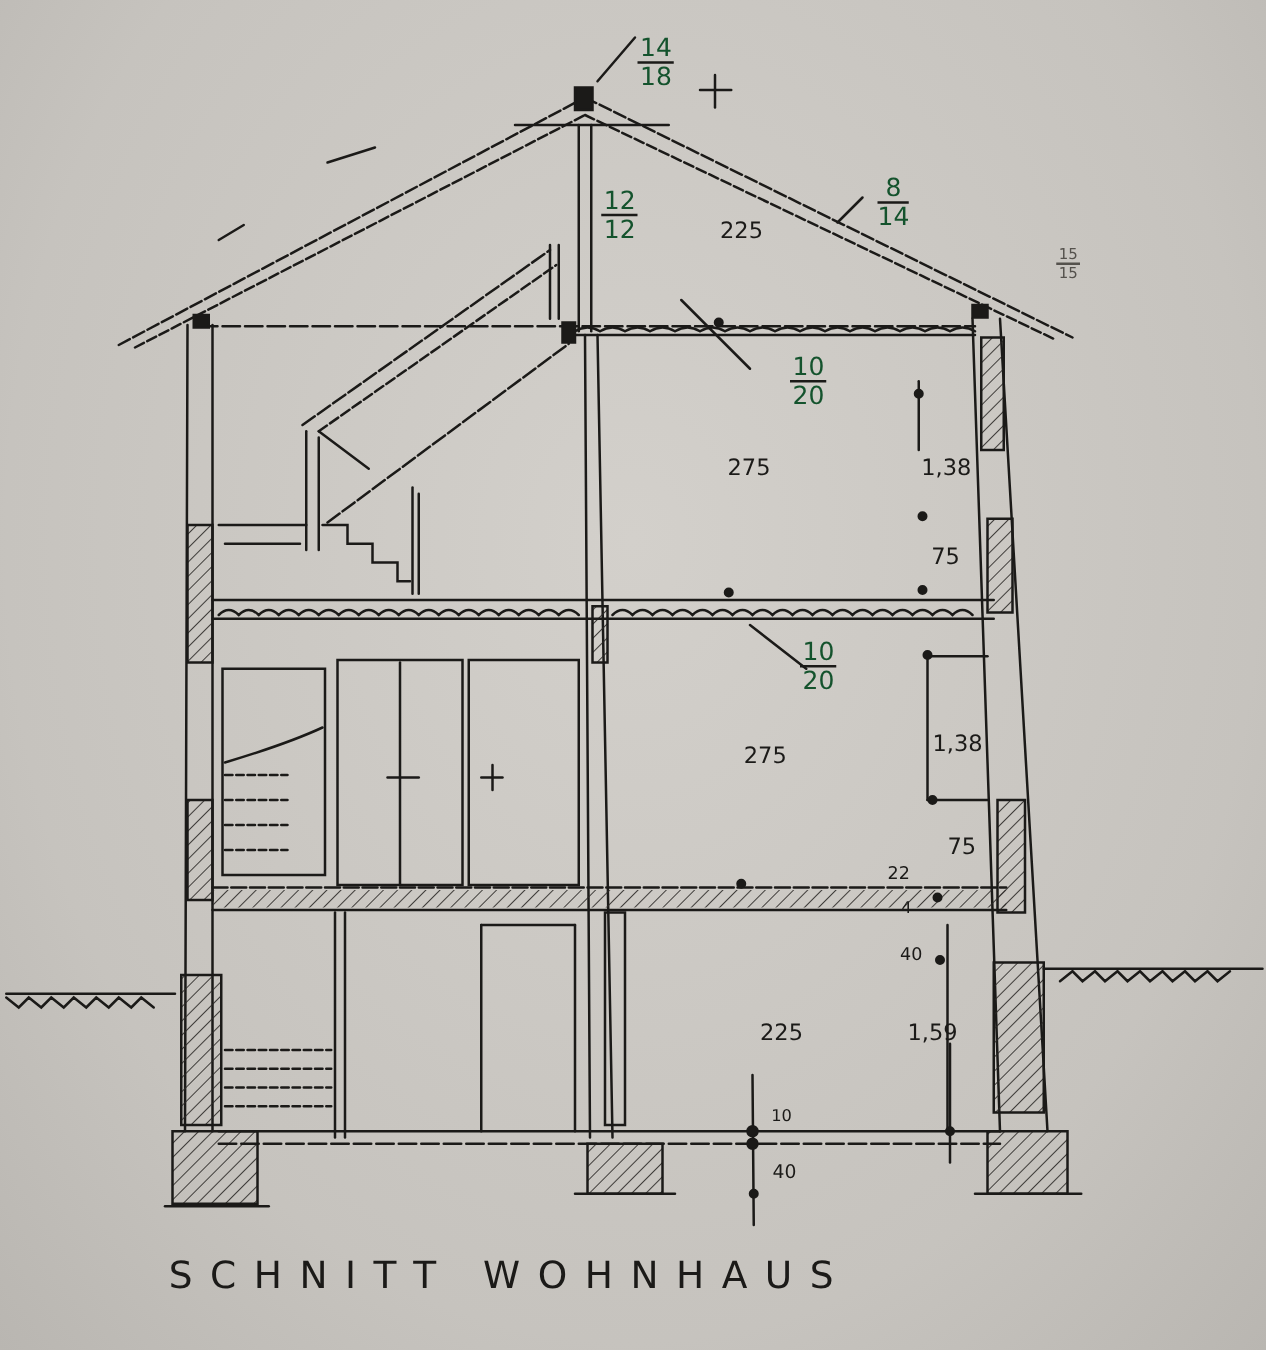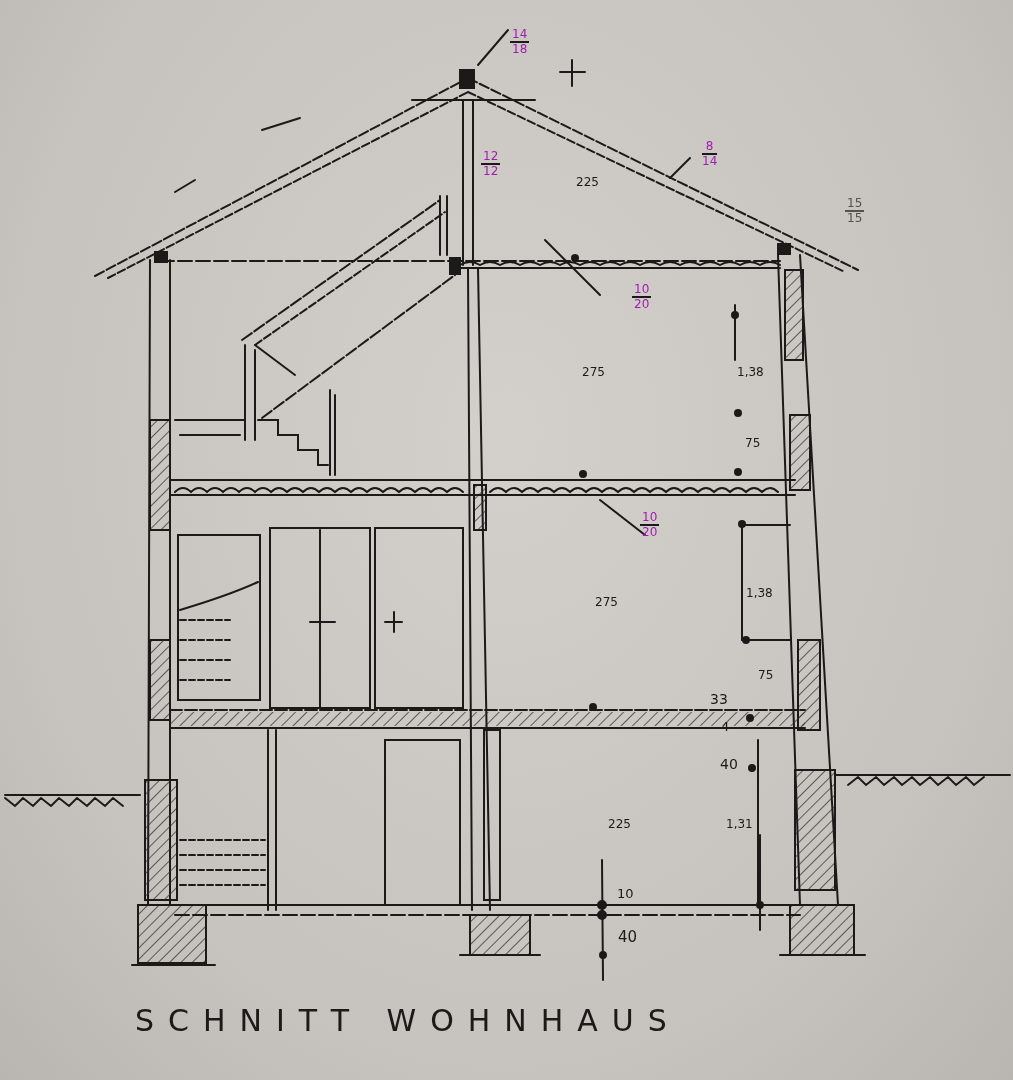--- a/index.html
+++ b/index.html
@@ -1,23 +1,23 @@
 <!DOCTYPE html>
 <html><head>
 <meta charset="utf-8">
 <style>
   html, body { margin:0; padding:0; }
   body { width:1013px; height:1080px; background:#c9c6c1; overflow:hidden; position:relative;
          font-family:"DejaVu Sans", sans-serif; }
   .sheet { position:absolute; left:0; top:0; width:1013px; height:1080px;
            background: radial-gradient(ellipse at 50% 40%, #d3d0cb 0%, #c6c3be 70%, #b9b6b1 100%); }
   svg { position:absolute; left:0; top:0; }
-  .lbl { position:absolute; font-family:"DejaVu Sans", sans-serif; color:#1b1a18; font-size:12px;
+  .lbl { position:absolute; font-family:"DejaVu Sans", sans-serif; color:#1b1a18; font-size:18px;
          line-height:1; white-space:nowrap; }
-  .frac { position:absolute; font-family:"DejaVu Sans", sans-serif; color:#a21caf; font-size:12px;
+  .frac { position:absolute; font-family:"DejaVu Sans", sans-serif; color:#14532d; font-size:20px;
           text-align:center; line-height:1.05; }
   .frac .top { display:block; border-bottom:2px solid #1b1a18; padding:0 2px; }
   .frac .bot { display:block; }
   .title { position:absolute; left:135px; top:1003px; font-size:30px; letter-spacing:14px; color:#1b1a18;
            font-family:"DejaVu Sans", sans-serif; }
 </style>
 </head>
 <body>
 
 <div class="sheet"></div>
@@ -206,22 +206,22 @@
 <div class="lbl" style="left:737px;top:366px;">1,38</div>
 <div class="lbl" style="left:745px;top:437px;">75</div>
 
 <div class="frac" style="left:640px;top:511px;">
   <span class="top">10</span>
   <span class="bot">20</span>
 </div>
 <div class="lbl" style="left:595px;top:596px;">275</div>
 <div class="lbl" style="left:746px;top:587px;">1,38</div>
 <div class="lbl" style="left:758px;top:669px;">75</div>
-<div class="lbl" style="left:710px;top:692px;font-size:14px;">33</div>
+<div class="lbl" style="left:710px;top:692px;font-size:14px;">22</div>
 <div class="lbl" style="left:721px;top:720px;font-size:13px;">4</div>
 <div class="lbl" style="left:720px;top:757px;font-size:14px;">40</div>
 
 <div class="lbl" style="left:608px;top:818px;">225</div>
-<div class="lbl" style="left:726px;top:818px;">1,31</div>
+<div class="lbl" style="left:726px;top:818px;">1,59</div>
 <div class="lbl" style="left:617px;top:887px;font-size:13px;">10</div>
 <div class="lbl" style="left:618px;top:930px;font-size:15px;">40</div>
 
 <div class="title">SCHNITT WOHNHAUS</div>
 
 </body></html>

